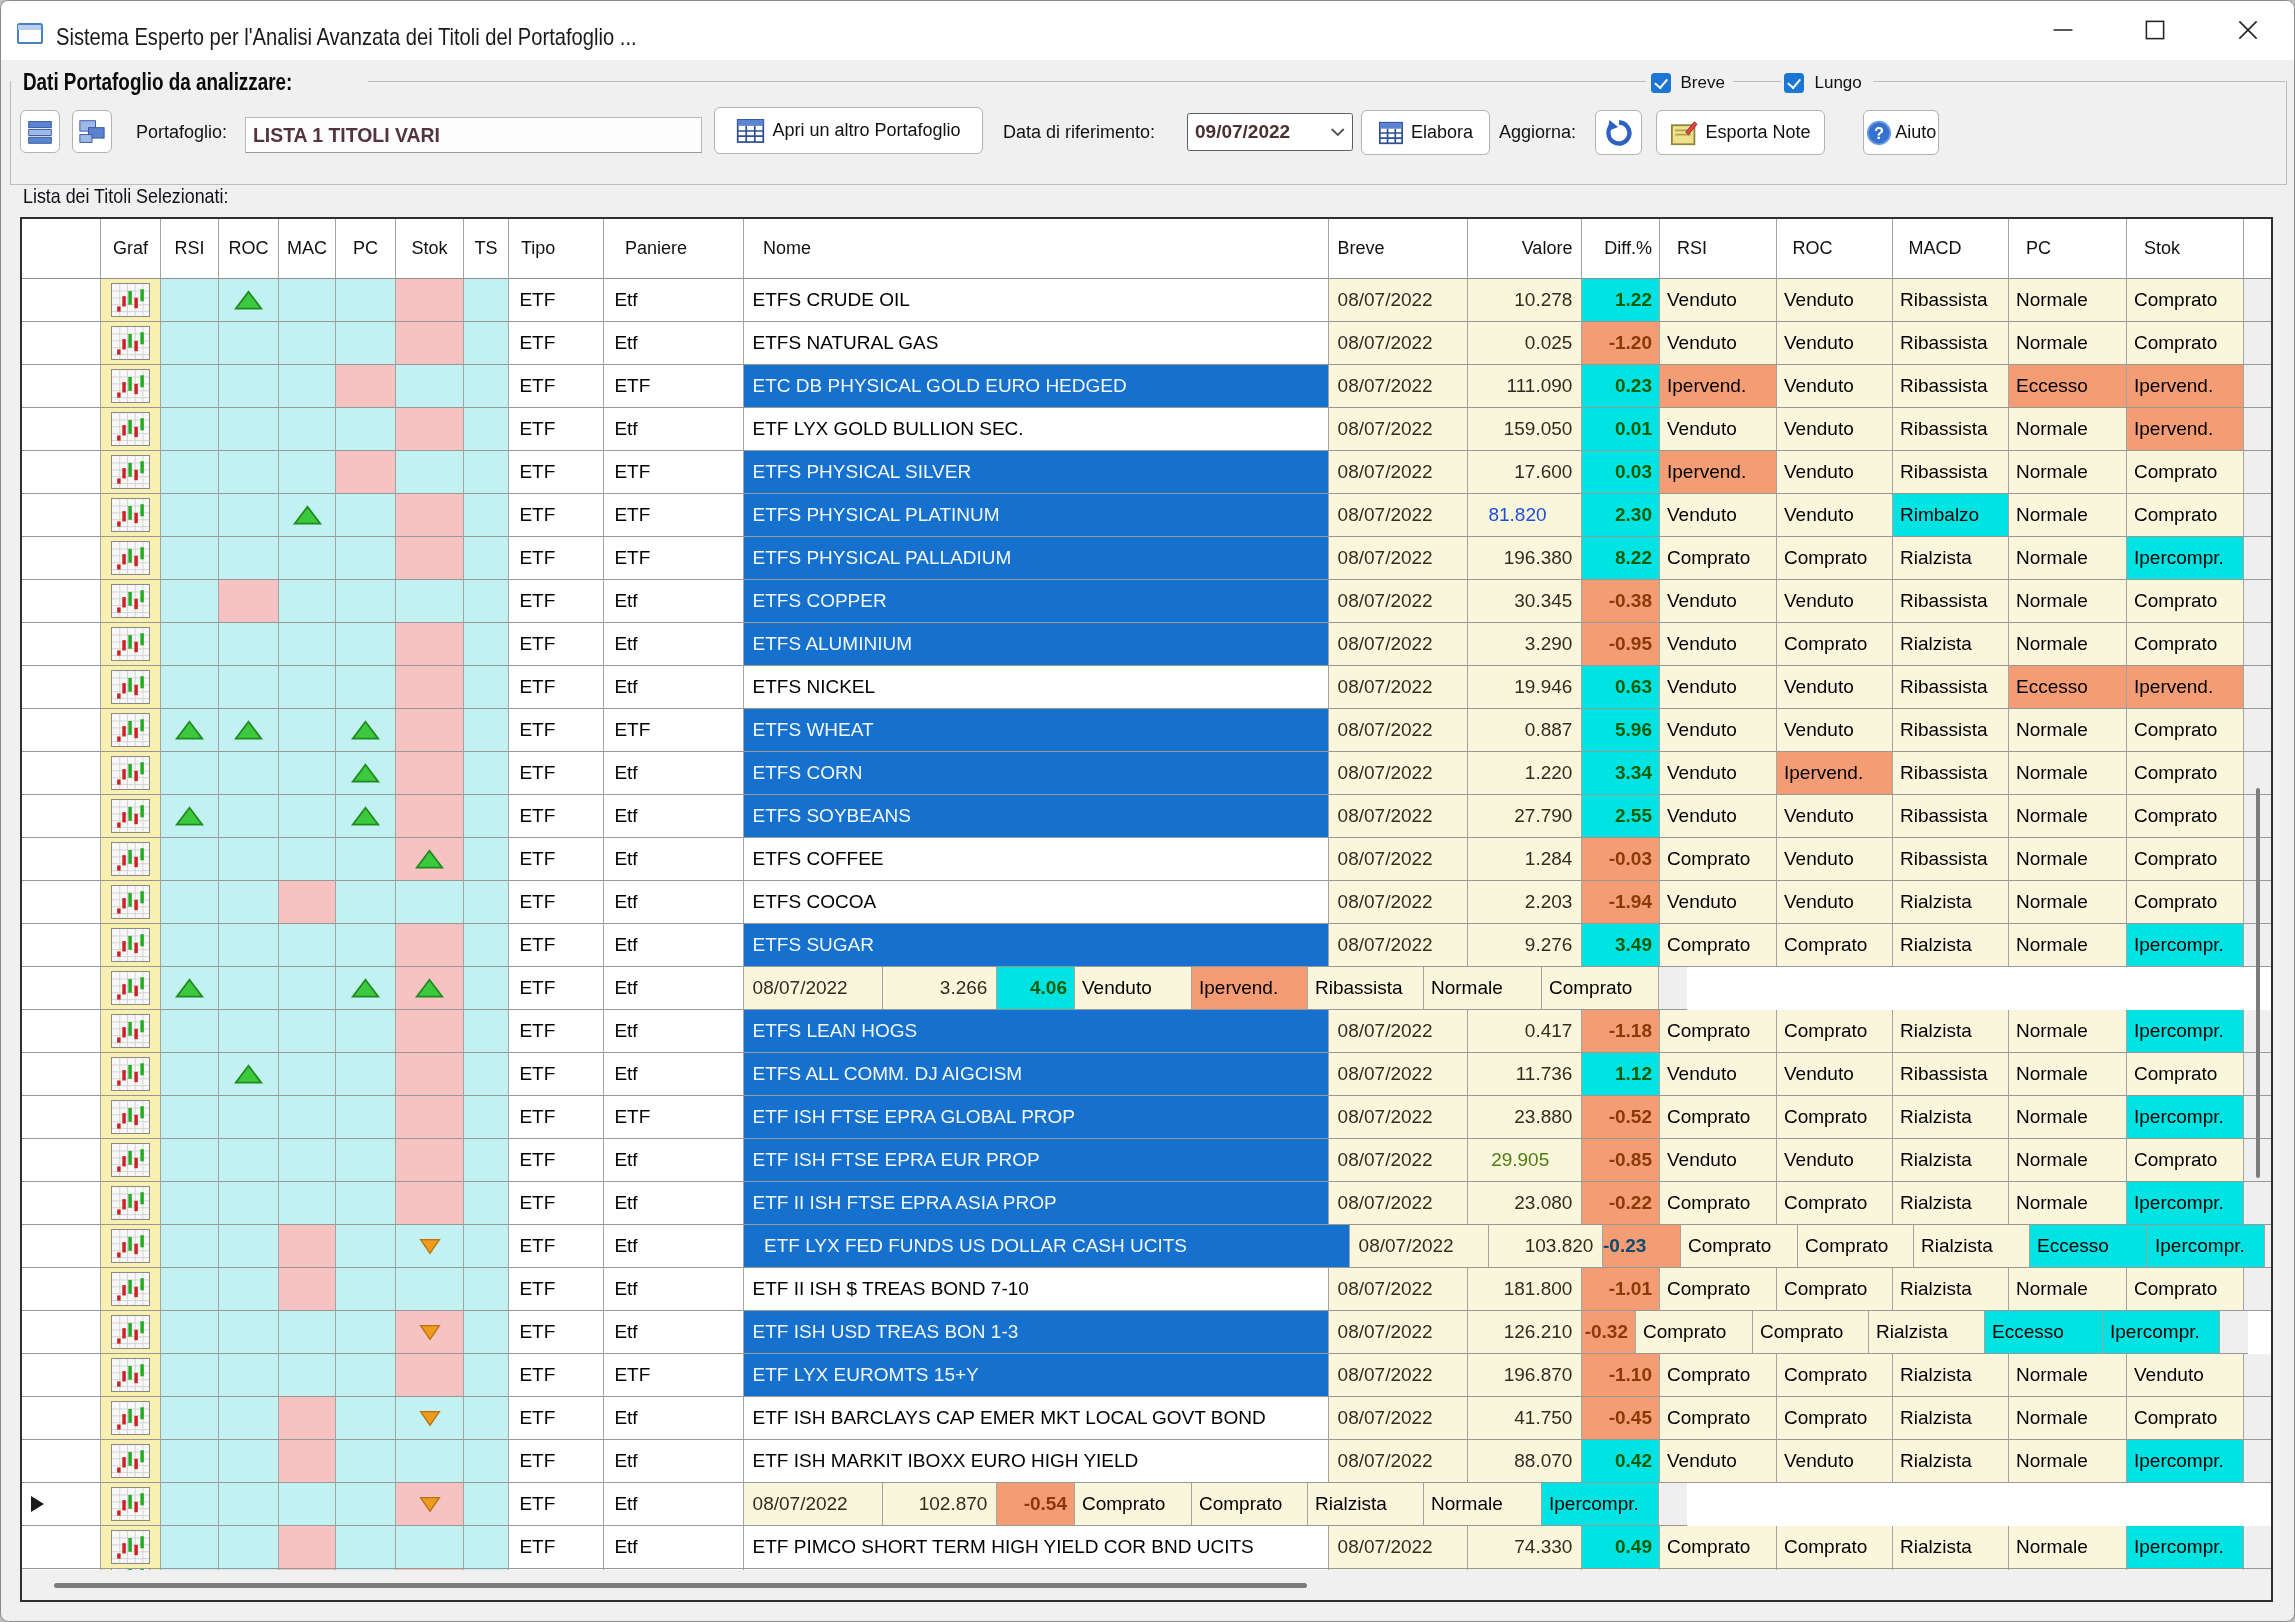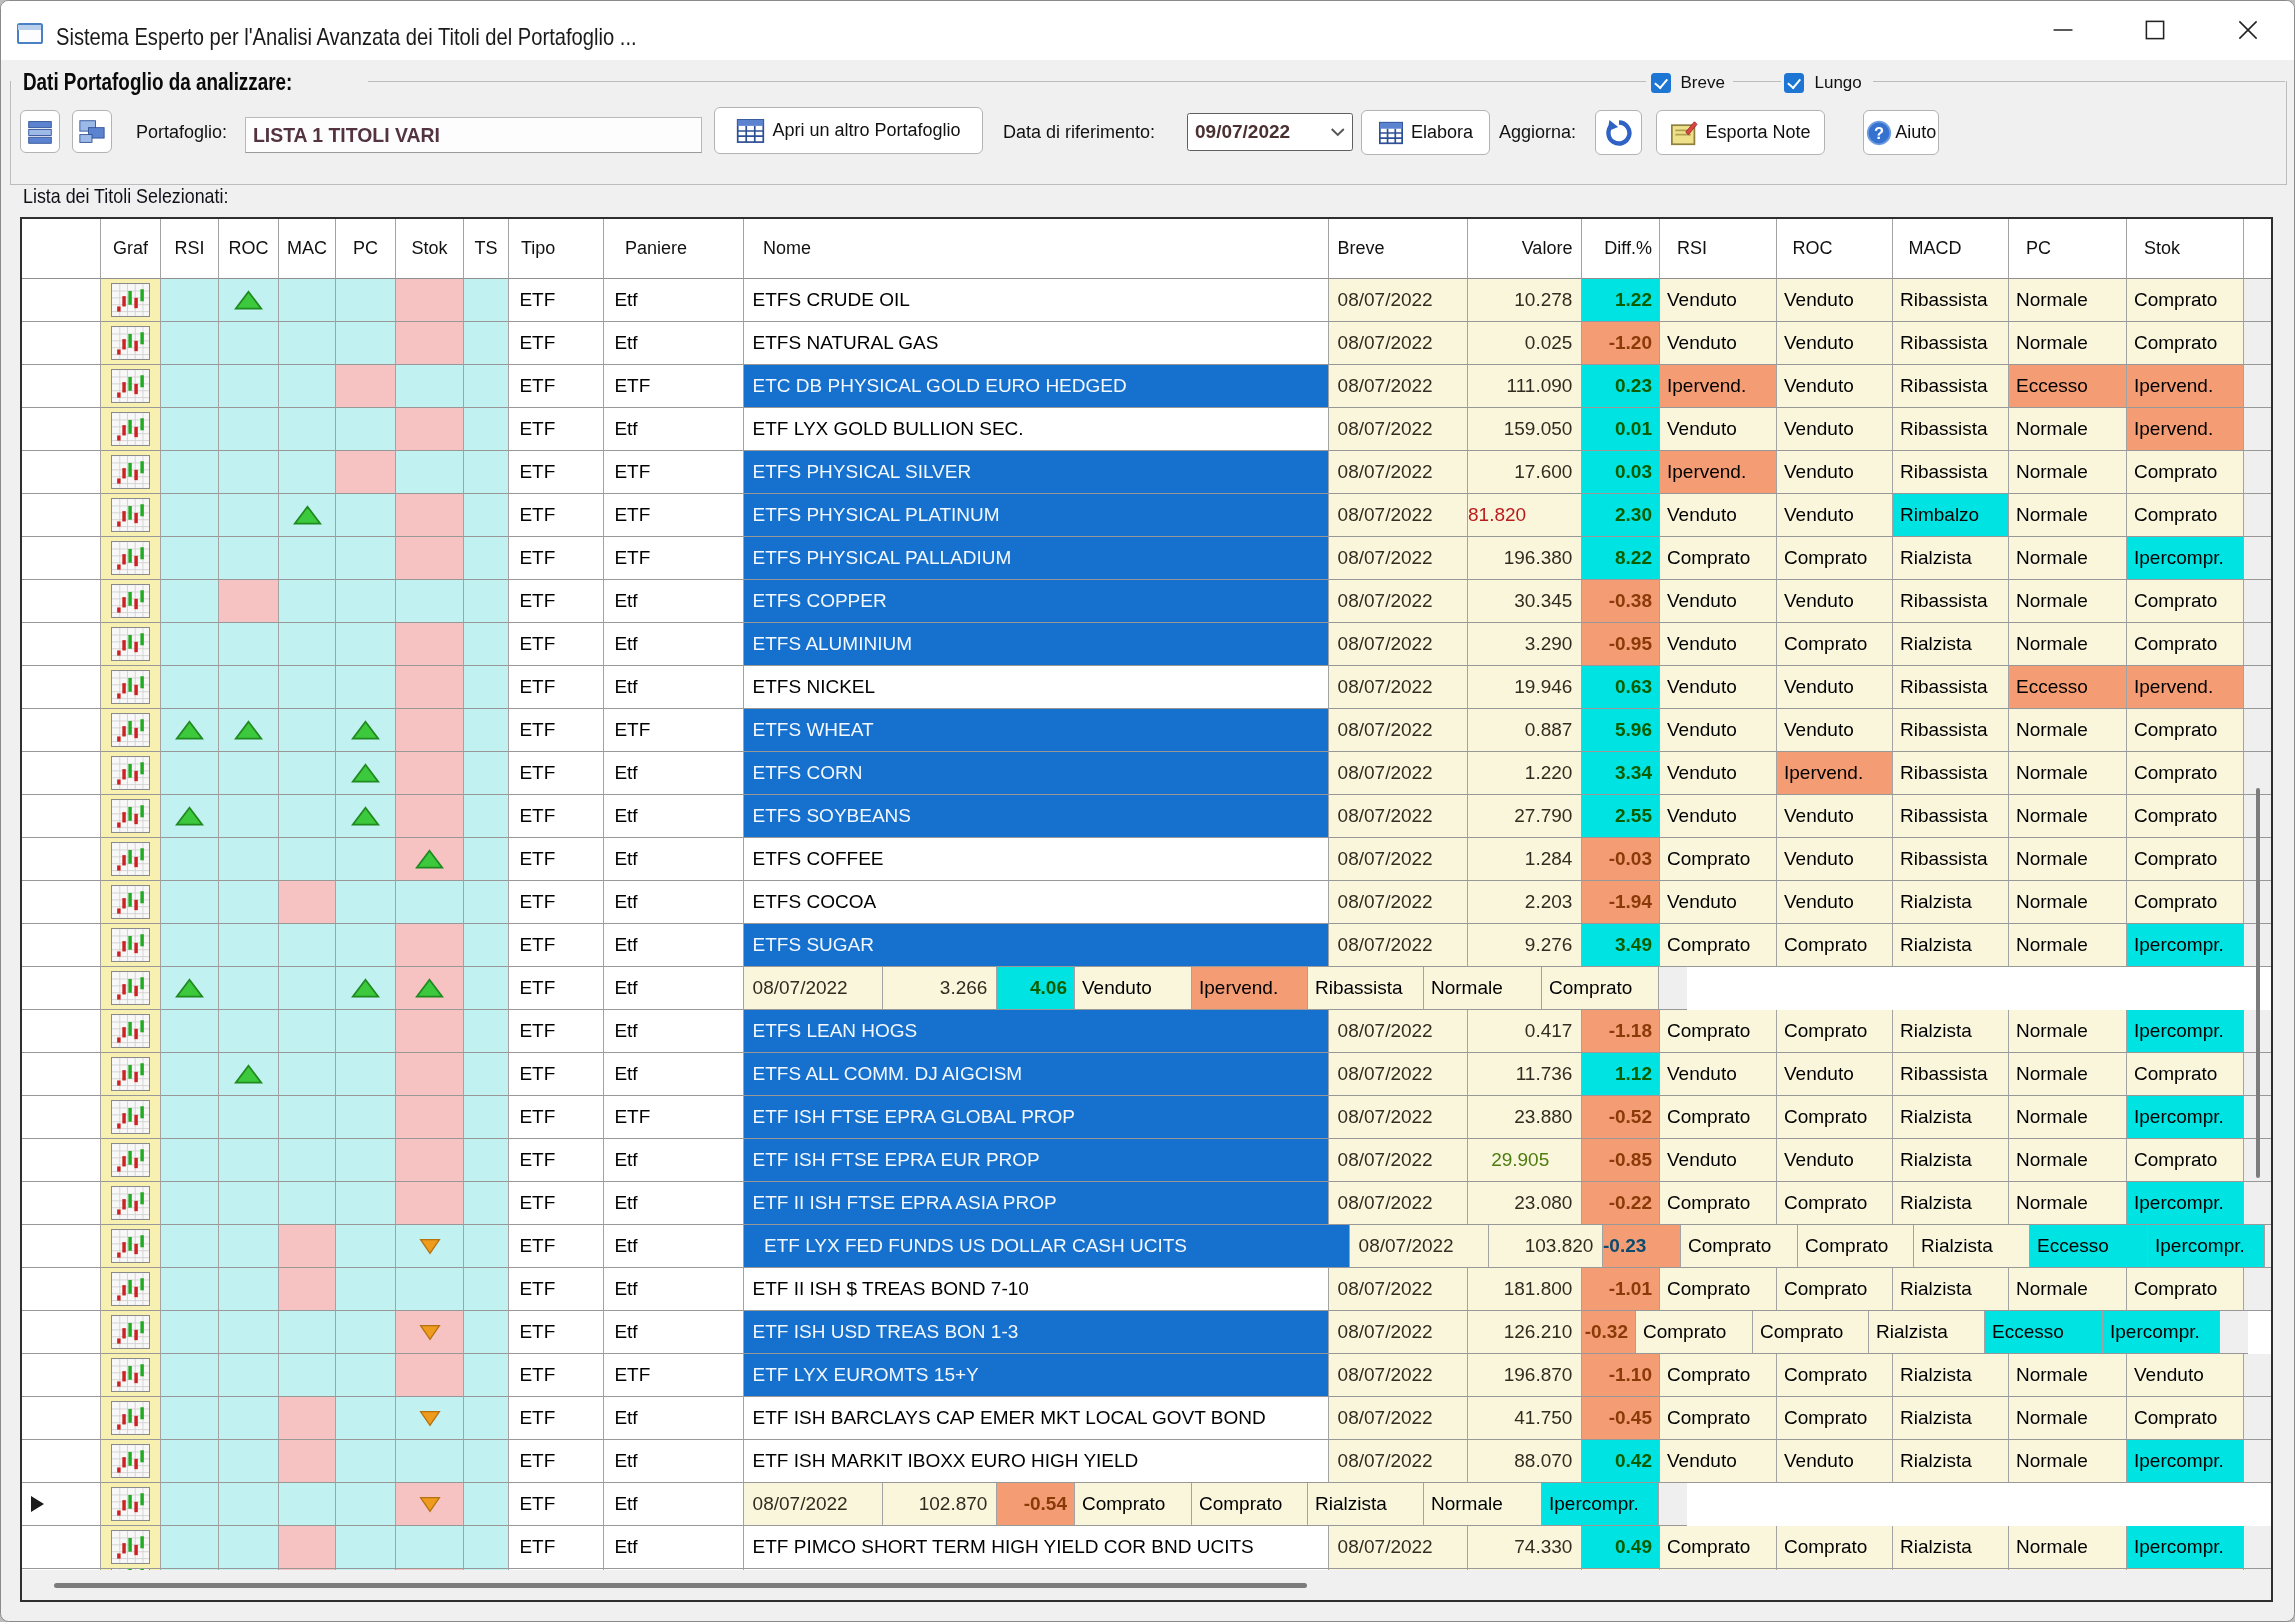--- a/index.html
+++ b/index.html
@@ -577,21 +577,21 @@
         </div>
         <div class="gcell " style="width: 140px; padding-left: 10.4px; font-size: 19px;">
           <span class="txt">ETF</span>
         </div>
         <div class="gcell nome-sel" style="width: 585px; padding-left: 8.6px; font-size: 19px;">
           <span class="txt">ETFS PHYSICAL PLATINUM</span>
         </div>
         <div class="gcell cream" style="width: 139px; padding-left: 8.6px; color: rgb(51, 42, 32); font-size: 19px;">
           <span class="txt">08/07/2022</span>
         </div>
-        <div class="gcell cream" style="width: 114px; justify-content: flex-start; padding-right: 14px; color: #b91c1c; font-size: 19px;">
+        <div class="gcell cream" style="width: 114px; justify-content: center; padding-right: 14px; color: #1d4ed8; font-size: 19px;">
           <span class="txt">81.820</span>
         </div>
         <div class="gcell badge-cyan" style="width: 78px; justify-content: flex-end; padding-right: 7px; color: rgb(11, 93, 0); font-weight: 700; font-size: 19px;">
           <span class="txt">2.30</span>
         </div>
         <div class="gcell cream" style="width: 117px; padding-left: 7px; font-size: 19px;">
           <span class="txt">Venduto</span>
         </div>
         <div class="gcell cream" style="width: 116px; padding-left: 7px; font-size: 19px;">
           <span class="txt">Venduto</span>

